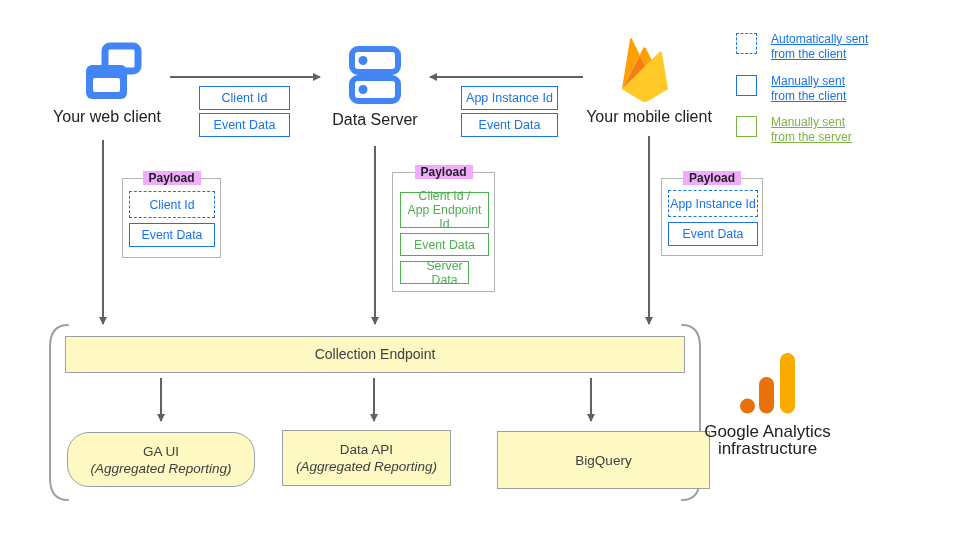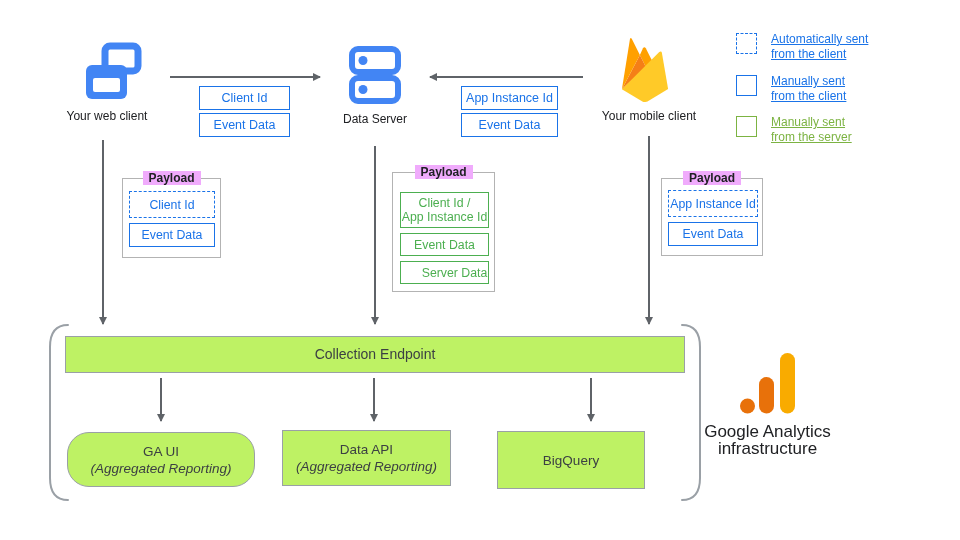--- a/index.html
+++ b/index.html
@@ -3,21 +3,21 @@
 <meta charset="utf-8">
 <style>
   html,body{margin:0;padding:0;background:#fff;}
   #stage{
     position:relative;width:960px;height:540px;background:#fff;overflow:hidden;
     font-family:"Liberation Sans","DejaVu Sans",sans-serif;color:#3c4043;
   }
   .abs{position:absolute;}
   svg.overlay{position:absolute;left:0;top:0;pointer-events:none;}
   
-  .node-label{font-size:12px;font-weight:500;color:#202124;text-align:center;line-height:17px;}
+  .node-label{font-size:16px;font-weight:500;color:#202124;text-align:center;line-height:17px;}
   
   .flow-box{
     border:1.5px solid #1a73e8;background:#fff;color:#1a73e8;
     font-size:12.5px;font-weight:500;display:flex;align-items:center;justify-content:center;
     box-sizing:border-box;
   }
   
   .payload{border:1px solid #b3b3b3;background:#fff;box-sizing:border-box;}
   .payload-title{
     position:absolute;top:-8px;left:50%;transform:translateX(-50%);
@@ -35,21 +35,21 @@
   .legend-row{position:absolute;display:flex;align-items:flex-start;}
   .swatch{width:21px;height:21px;box-sizing:border-box;background:#fff;flex:0 0 auto;}
   .sw-dashed-blue{border:1.5px dashed #1a73e8;}
   .sw-solid-blue{border:1.5px solid #1a73e8;}
   .sw-solid-green{border:1.5px solid #7cb342;}
   .legend-text{margin-left:14px;font-size:12px;font-weight:500;line-height:15px;white-space:pre-line;margin-top:-1px;text-decoration:underline;}
   .lt-blue{color:#1a73e8;}
   .lt-green{color:#7cb342;}
   
   .infra-box{
-    border:1px solid #9aa0a6;background:#bef264;box-sizing:border-box;
+    border:1px solid #9aa0a6;background:#fef9c3;box-sizing:border-box;
     display:flex;flex-direction:column;align-items:center;justify-content:center;
     font-size:13.5px;color:#3c4043;text-align:center;line-height:17px;
   }
   .infra-box .title{font-weight:500;}
   .infra-box .subtitle{font-style:italic;white-space:pre-line;}
   .ga-text{font-size:17px;color:#202124;text-align:center;line-height:17px;white-space:pre-line;}
 </style>
 </head>
 <body>
 
@@ -124,44 +124,44 @@
 
   <div class="abs payload" style="left:122px;top:178px;width:99px;height:80px;">
     <span class="payload-title">Payload</span>
     <div class="p-item pi-dashed-blue" style="left:6px;top:12px;width:86px;height:27px;">Client Id</div>
     <div class="p-item pi-solid-blue" style="left:6px;top:44px;width:86px;height:24px;">Event Data</div>
   </div>
 
   <div class="abs payload" style="left:392px;top:172px;width:103px;height:120px;">
     <span class="payload-title">Payload</span>
     <div class="p-item pi-solid-green" style="left:7px;top:19px;width:89px;height:36px;">Client Id /
-App Instance Id</div>
+App Endpoint Id</div>
     <div class="p-item pi-solid-green" style="left:7px;top:60px;width:89px;height:23px;">Event Data</div>
-    <div class="p-item pi-solid-green" style="left:7px;top:88px;width:89px;height:23px;padding-left:20px;">Server Data</div>
+    <div class="p-item pi-solid-green" style="left:7px;top:88px;width:69px;height:23px;padding-left:20px;">Server Data</div>
   </div>
 
   <div class="abs payload" style="left:661px;top:178px;width:102px;height:78px;">
     <span class="payload-title">Payload</span>
     <div class="p-item pi-dashed-blue" style="left:6px;top:11px;width:90px;height:27px;">App Instance Id</div>
     <div class="p-item pi-solid-blue" style="left:6px;top:43px;width:90px;height:24px;">Event Data</div>
   </div>
 
   <div class="abs infra-box" style="left:65px;top:336px;width:620px;height:37px;font-size:14px;">
     <span class="title" style="font-weight:400;">Collection Endpoint</span>
   </div>
 
   <div class="abs infra-box" style="left:67px;top:432px;width:188px;height:55px;border-radius:22px;">
     <span class="title">GA UI</span>
     <span class="subtitle">(Aggregated Reporting)</span>
   </div>
   <div class="abs infra-box" style="left:282px;top:430px;width:169px;height:56px;">
     <span class="title">Data API</span>
     <span class="subtitle">(Aggregated Reporting)</span>
   </div>
-  <div class="abs infra-box" style="left:497px;top:431px;width:148px;height:58px;">
+  <div class="abs infra-box" style="left:497px;top:431px;width:213px;height:58px;">
     <span class="title">BigQuery</span>
   </div>
 
   <svg class="abs" style="left:738px;top:350px;" width="60" height="66" viewBox="0 0 60 66">
     <circle cx="9.5" cy="56" r="7.5" fill="#e8710a"></circle>
     <rect x="21" y="27" width="15" height="36.5" rx="7.5" fill="#e8710a"></rect>
     <rect x="42" y="3" width="15" height="60.5" rx="7.5" fill="#f9ab00"></rect>
   </svg>
   <div class="abs ga-text" style="left:695px;top:423px;width:145px;">Google Analytics
 infrastructure</div>

